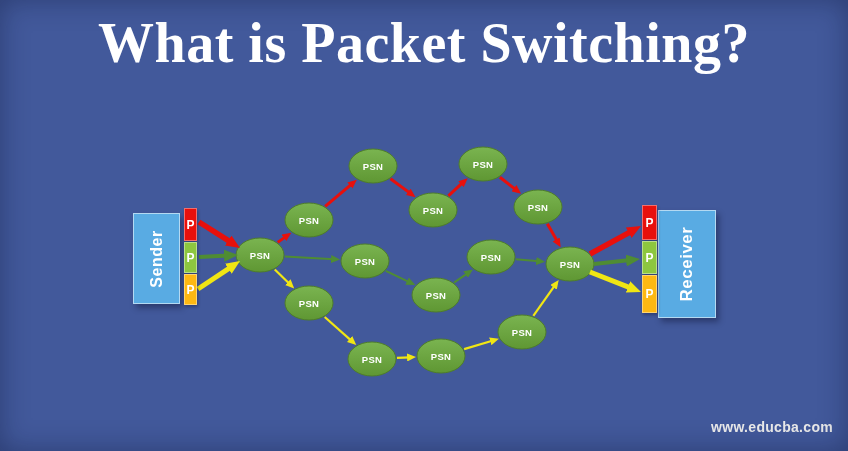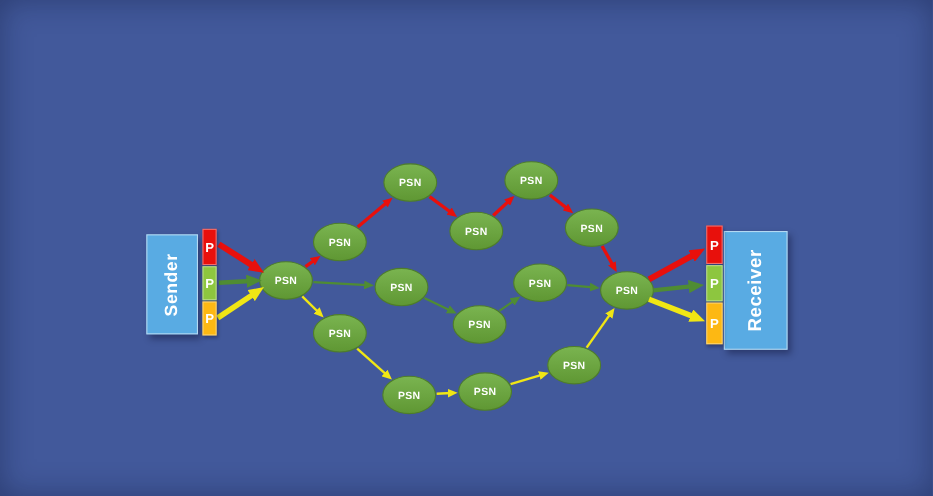--- a/index.html
+++ b/index.html
@@ -49,20 +49,21 @@
   .watermark{
     position:absolute;top:419px;right:15px;color:#EAEAEA;
     font-weight:bold;font-size:14px;letter-spacing:.3px;
   }
 </style>
 </head>
 <body style="background: rgb(66, 89, 155);">
 
 <div class="canvas" style="background: rgb(66, 89, 155);">
 
+  <h1 class="title" style="color: rgb(255, 255, 255);">What is Packet Switching?</h1>
 
   <svg id="diagram-svg" viewBox="0 0 848 451">
       <defs>
         <linearGradient id="ng" x1="0" y1="0" x2="0" y2="1">
           <stop offset="0%" stop-color="#7AB450"></stop>
           <stop offset="100%" stop-color="#5F9733"></stop>
         </linearGradient>
         <marker id="mk0" markerUnits="userSpaceOnUse" markerWidth="9" markerHeight="8" refX="3" refY="4" orient="auto">
           <path d="M0,0 L9,4 L0,8 Z" fill="#E8100C"></path>
         </marker>
@@ -168,13 +169,14 @@
   <div class="packet pL1" style="background: rgb(141, 198, 63);">P</div>
   <div class="packet pL2" style="background: rgb(253, 184, 19);">P</div>
 
   <div class="endpoint receiver-box" style="background: rgb(89, 171, 227);">
     <span class="vlabel">Receiver</span>
   </div>
   <div class="packet pR0" style="background: rgb(232, 16, 12);">P</div>
   <div class="packet pR1" style="background: rgb(141, 198, 63);">P</div>
   <div class="packet pR2" style="background: rgb(253, 184, 19);">P</div>
 
+  <div class="watermark">www.educba.com</div>
 </div>
 
 </body></html>

